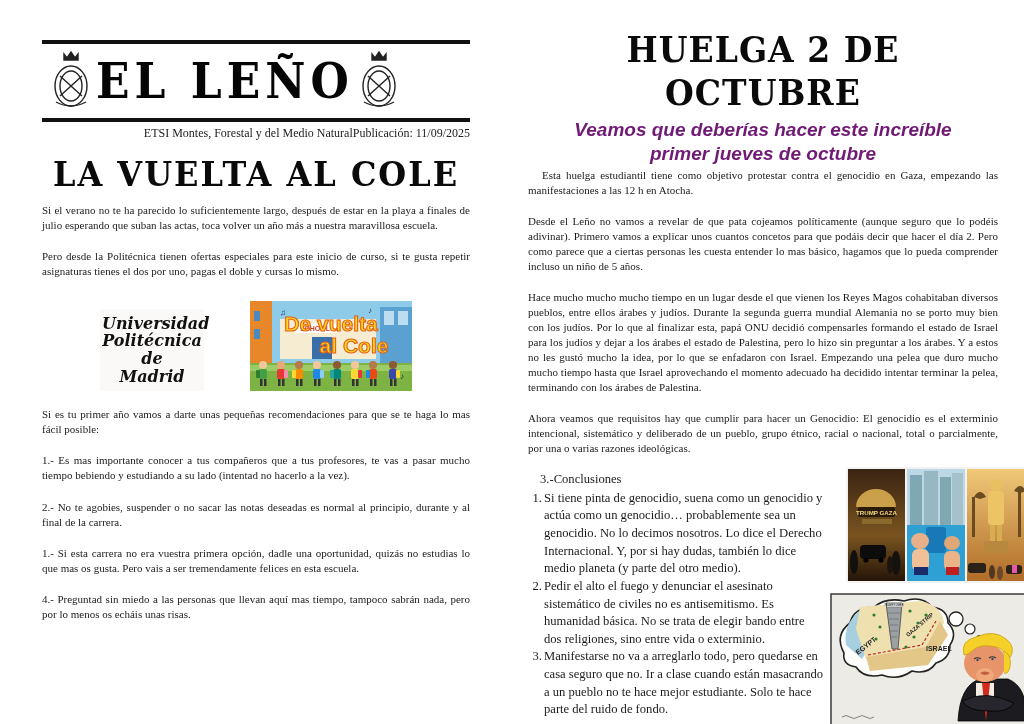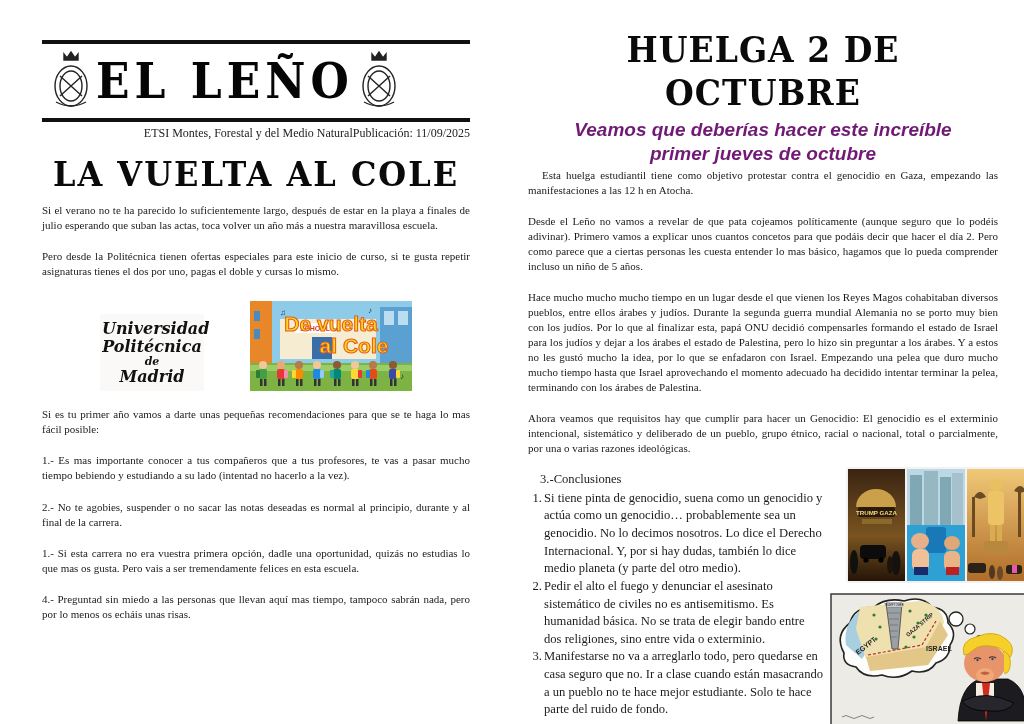--- a/index.html
+++ b/index.html
@@ -35,21 +35,21 @@
   .para{font-size:11px;line-height:1.37;text-align:justify;margin:0 0 0 0;}
   .gap{height:16px;}
   .indent{text-indent:14px;}
 
   
   .img-row{display:flex;justify-content:center;align-items:flex-end;gap:46px;
            margin:22px 0 16px 0;}
   .upm-logo{width:100px;text-align:center;font-family:"DejaVu Serif", serif;
             font-style:italic;font-weight:bold;font-size:16px;line-height:1.1;
             color:#111;background:#faf9f7;padding:6px 2px;}
-  .upm-logo .small{font-size:11px;font-style:italic;}
+  .upm-logo .small{font-size:16px;font-style:italic;}
   .banner{width:162px;height:90px;flex:0 0 auto;}
 
   
   .bottom-split{display:flex;margin-top:14px;}
   .conclusions{width:296px;flex:0 0 auto;}
   .concl-head{font-size:12.6px;margin:0 0 2px 12px;}
   .concl-item{display:flex;font-size:12.6px;line-height:1.4;margin:0;}
   .concl-num{flex:0 0 14px;text-align:right;padding-right:2px;}
   .concl-text{flex:1;}
   .right-imgs{flex:1;display:flex;flex-direction:column;align-items:flex-end;

